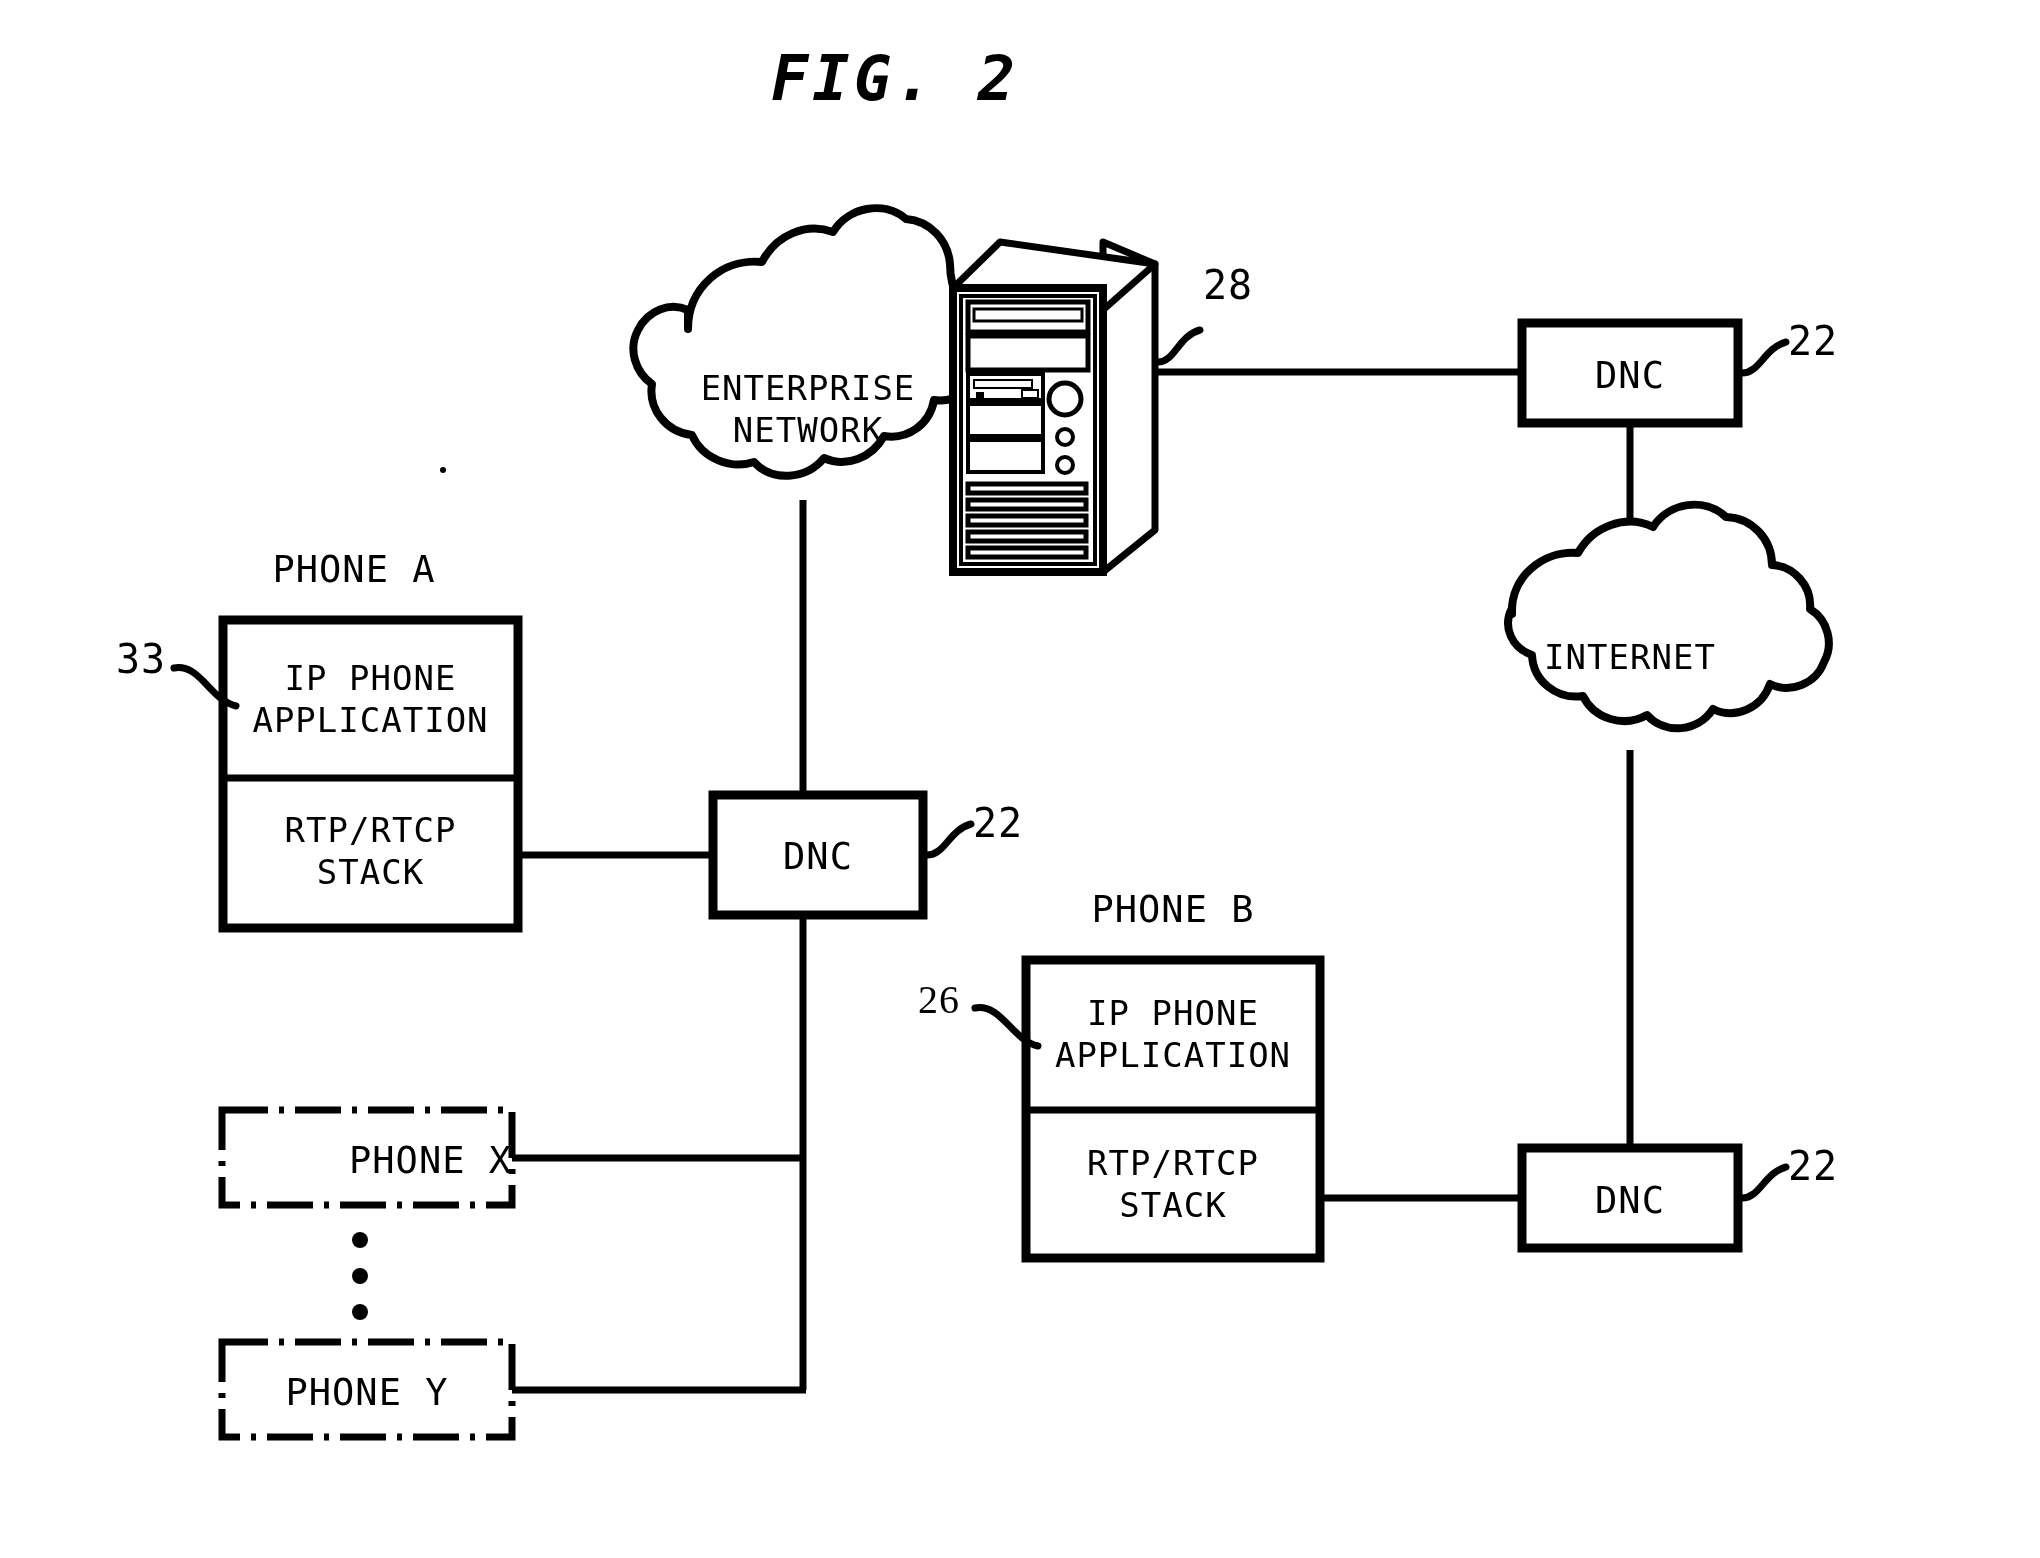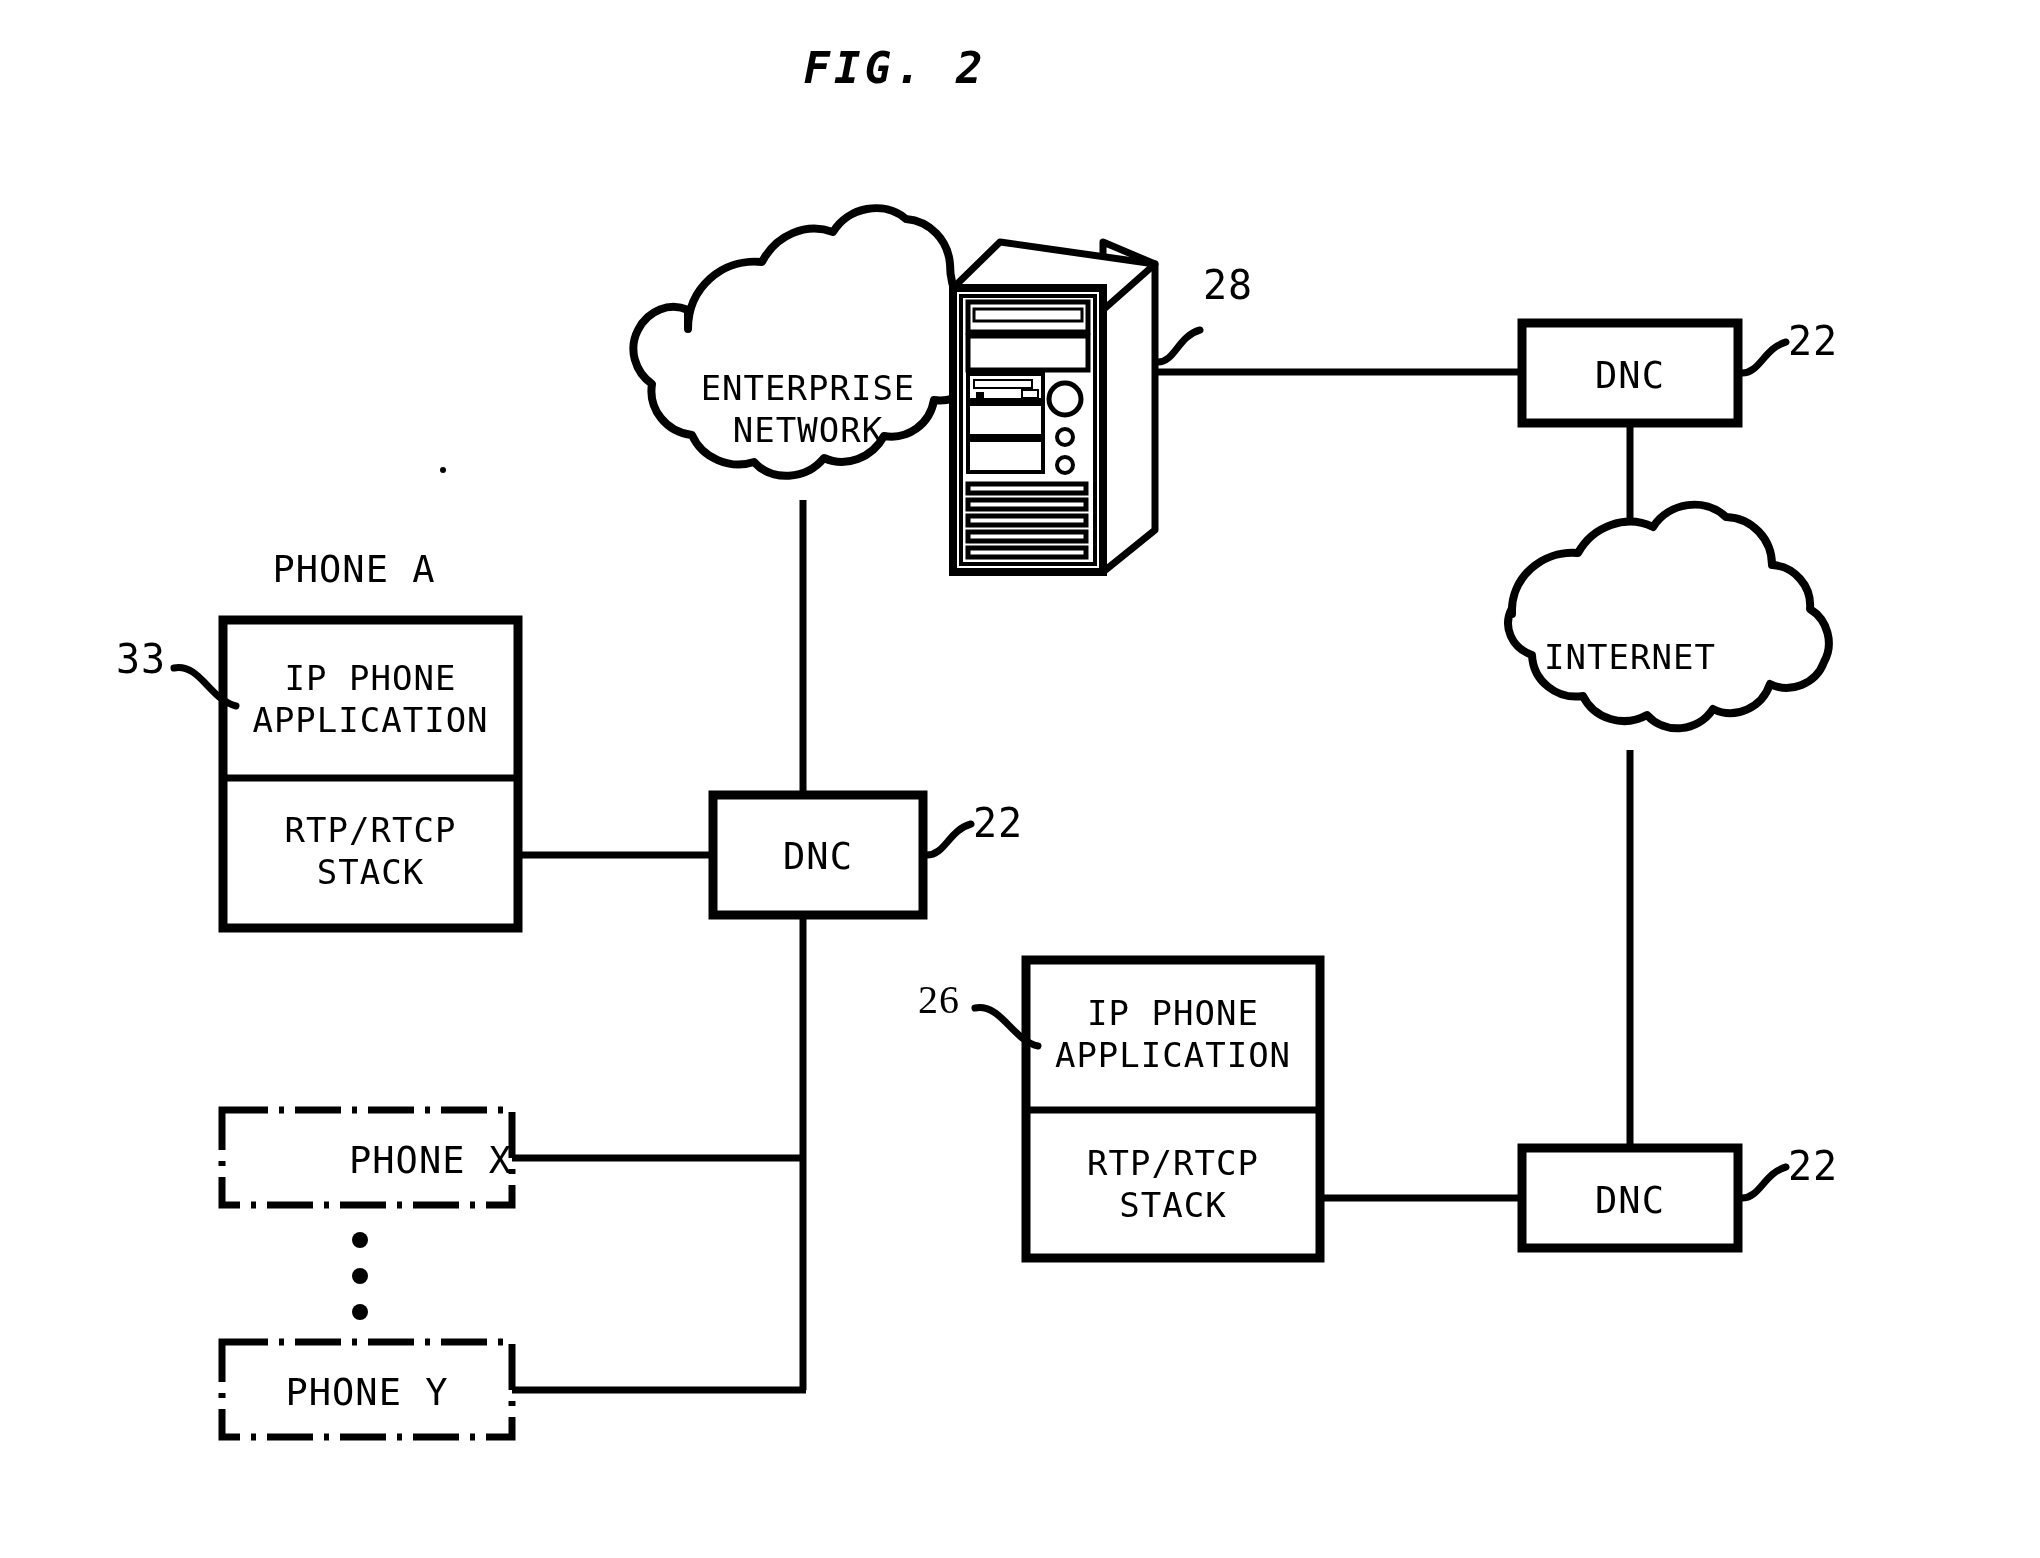--- a/index.html
+++ b/index.html
@@ -29,21 +29,21 @@
     width: 2040px;
     height: 1558px;
     display: block;
   }
   .fig-title {
     position: absolute;
     left: 0;
     top: 42px;
     width: 1790px;
     text-align: center;
-    font-size: 44px;
+    font-size: 62px;
     font-style: italic;
     font-weight: 700;
     letter-spacing: 4px;
     font-family: "DejaVu Sans Mono", "Liberation Mono", monospace;
   }
   
   .lbl {
     position: absolute;
     font-family: "DejaVu Sans Mono", "Liberation Mono", monospace;
     font-size: 34px;
@@ -220,20 +220,21 @@
   <div class="lbl big" style="left:1522px; top:1179px; width:216px;">DNC</div>
   <div class="lbl ref" style="left:1788px; top:1143px; width:90px; text-align:left;">22</div>
 
   <div class="lbl big" style="left:196px; top:548px; width:316px;">PHONE A</div>
   <div class="lbl ref" style="left:116px; top:636px; width:70px; text-align:left;">33</div>
   <div class="lbl" style="left:223px; top:658px; width:295px;">IP PHONE</div>
   <div class="lbl" style="left:223px; top:700px; width:295px;">APPLICATION</div>
   <div class="lbl" style="left:223px; top:810px; width:295px;">RTP/RTCP</div>
   <div class="lbl" style="left:223px; top:852px; width:295px;">STACK</div>
 
+  <div class="lbl big" style="left:1016px; top:888px; width:314px;">PHONE B</div>
   <div class="lbl ref" style="left:918px; top:976px; width:70px; text-align:left;font-family:Liberation Serif, serif;">26</div>
   <div class="lbl" style="left:1026px; top:993px; width:294px;">IP PHONE</div>
   <div class="lbl" style="left:1026px; top:1035px; width:294px;">APPLICATION</div>
   <div class="lbl" style="left:1026px; top:1143px; width:294px;">RTP/RTCP</div>
   <div class="lbl" style="left:1026px; top:1185px; width:294px;">STACK</div>
 
   <div class="lbl big" style="left:222px; top:1139px; width:290px;text-align:right;">PHONE X</div>
   <div class="lbl big" style="left:222px; top:1371px; width:290px;">PHONE Y</div>
 
 </div>

